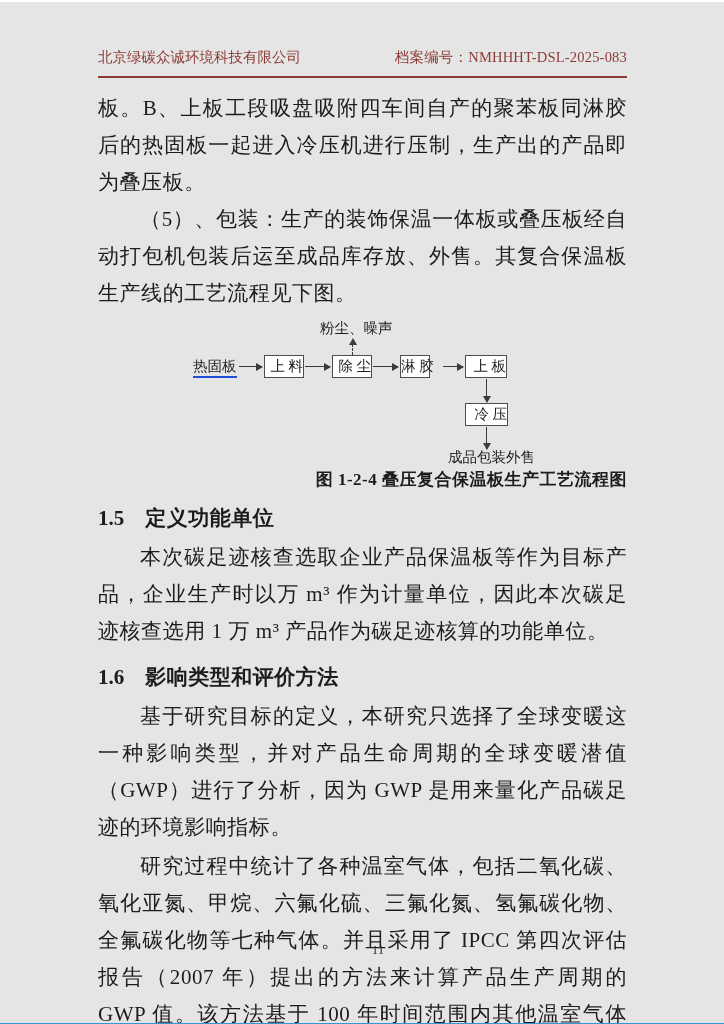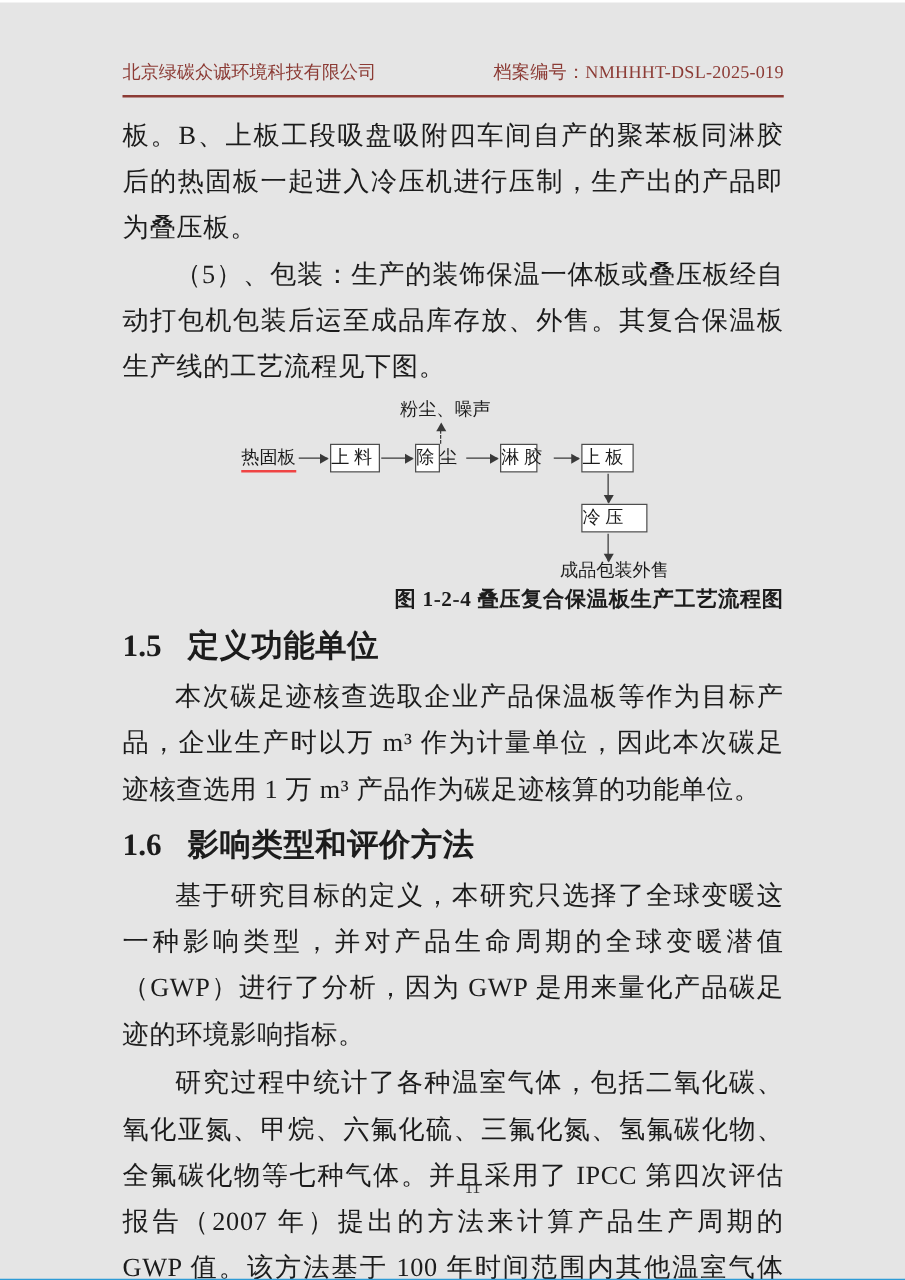--- a/index.html
+++ b/index.html
@@ -43,26 +43,26 @@
   .indent { text-indent: 2em; }
   
   .flowchart {
     position: relative;
     height: 145px;
     margin-top: 6px;
     font-size: 14.5px;
     letter-spacing: 0;
   }
   .fc-label { position: absolute; white-space: nowrap; line-height: 20px; }
-  .fc-input { border-bottom: 2px solid #ef4444; padding-bottom: 0px; }
+  .fc-input { border-bottom: 2px solid #1d4ed8; padding-bottom: 0px; }
   .fc-box {
     position: absolute;
     height: 23px;
     line-height: 21px;
-    text-align: left;
+    text-align: right;
     border: 1px solid #4d4d4d;
     background: #ffffff;
     white-space: nowrap;
   }
   .fc-h { position: absolute; height: 1px; background: #3a3a3a; }
   .fc-h::after {
     content: ""; position: absolute; right: -1px; top: -3.5px;
     border-left: 7px solid #3a3a3a;
     border-top: 4px solid transparent; border-bottom: 4px solid transparent;
   }
@@ -85,21 +85,21 @@
   .figure-caption {
     margin-top: 4px;
     text-align: right;
     font-weight: bold;
     font-size: 17px;
     line-height: 26px;
     letter-spacing: 0.5px;
   }
   .section-heading {
     margin-top: 10px;
-    font-size: 25px;
+    font-size: 21px;
     font-weight: bold;
     line-height: 30px;
     letter-spacing: 0.5px;
   }
   .section-heading .h-num { margin-right: 21px; letter-spacing: 0; }
   .mt6  { margin-top: 6px; }
   .mt12 { margin-top: 12px; }
   .mt2  { margin-top: 2px; }
   
   .page-number {
@@ -117,49 +117,49 @@
     background: #2e9bd6;
   }
 </style>
 </head>
 <body>
 
 <div class="page">
 
   <div class="page-header">
     <span class="left">北京绿碳众诚环境科技有限公司</span>
-    <span class="right"><span>档案编号：</span><span>NMHHHT-DSL-2025-019</span></span>
+    <span class="right"><span>档案编号：</span><span>NMHHHT-DSL-2025-083</span></span>
   </div>
 
   <div class="content">
 
     <p class="para">板。B、上板工段吸盘吸附四车间自产的聚苯板同淋胶后的热固板一起进入冷压机进行压制，生产出的产品即为叠压板。</p>
 
     <p class="para indent">（5）、包装：生产的装饰保温一体板或叠压板经自动打包机包装后运至成品库存放、外售。其复合保温板生产线的工艺流程见下图。</p>
 
     <div class="flowchart">
       <span class="fc-label" style="left:222px; top:0;">粉尘、噪声</span>
       <span class="fc-dash" style="left:254px; top:22px; height:15px;"></span>
 
       <span class="fc-label fc-input" style="left:95px; top:38px;">热固板</span>
       <span class="fc-h" style="left:141px; top:48px; width:23px;"></span>
 
       <span class="fc-box" style="left:166px; top:37px; width:40px;">上 料</span>
       <span class="fc-h" style="left:207px; top:48px; width:25px;"></span>
 
-      <span class="fc-box" style="left:234px; top:37px; width:20px;">除 尘</span>
+      <span class="fc-box" style="left:234px; top:37px; width:40px;">除 尘</span>
       <span class="fc-h" style="left:275px; top:48px; width:25px;"></span>
 
       <span class="fc-box" style="left:302px; top:37px; width:30px;">淋 胶</span>
       <span class="fc-h" style="left:345px; top:48px; width:20px;"></span>
 
       <span class="fc-box" style="left:367px; top:37px; width:42px;">上 板</span>
       <span class="fc-v down" style="left:388px; top:61px; height:23px;"></span>
 
-      <span class="fc-box" style="left:367px; top:85px; width:53px;">冷 压</span>
+      <span class="fc-box" style="left:367px; top:85px; width:43px;">冷 压</span>
       <span class="fc-v down" style="left:388px; top:109px; height:22px;"></span>
 
       <span class="fc-label" style="left:350px; top:129px;">成品包装外售</span>
     </div>
 
     <div class="figure-caption">图 1-2-4 叠压复合保温板生产工艺流程图</div>
 
     <div class="section-heading">
       <span class="h-num">1.5</span><span>定义功能单位</span>
     </div>

